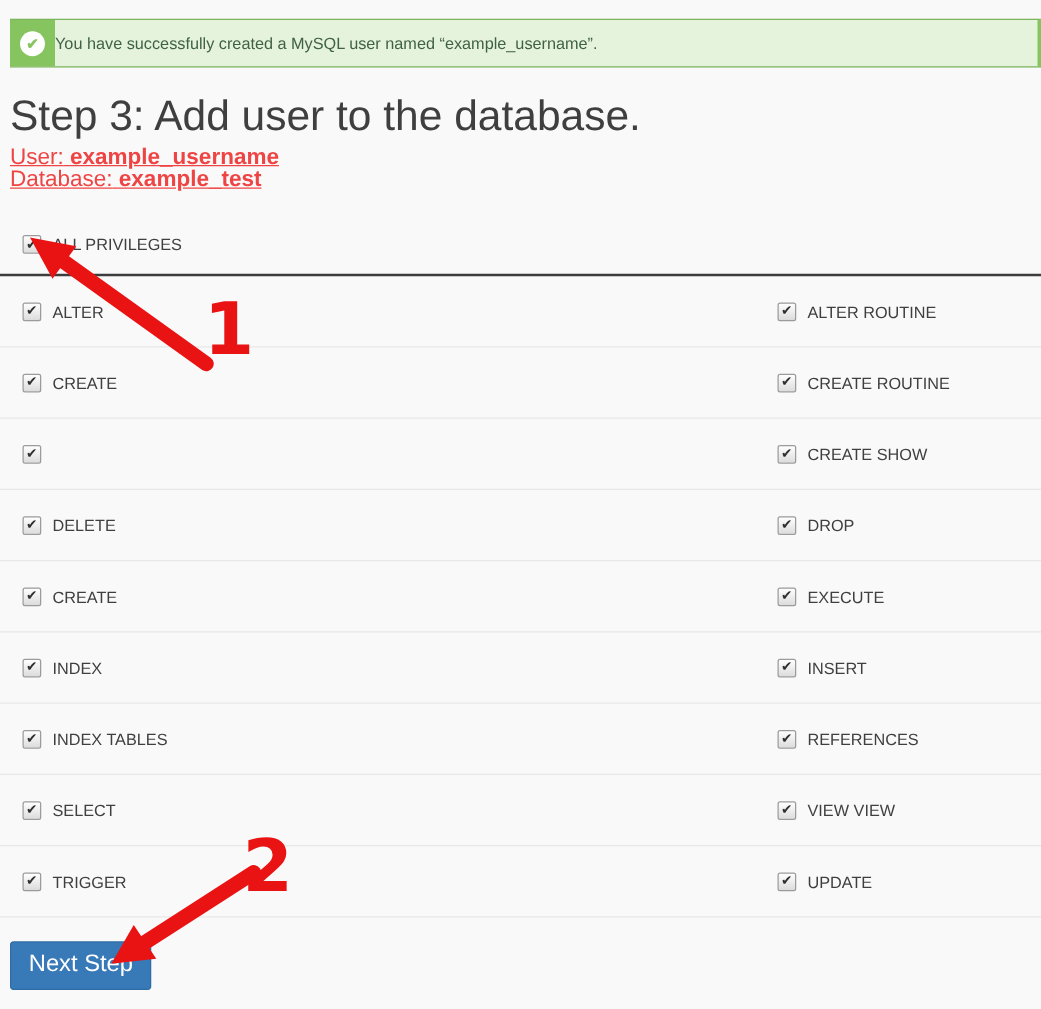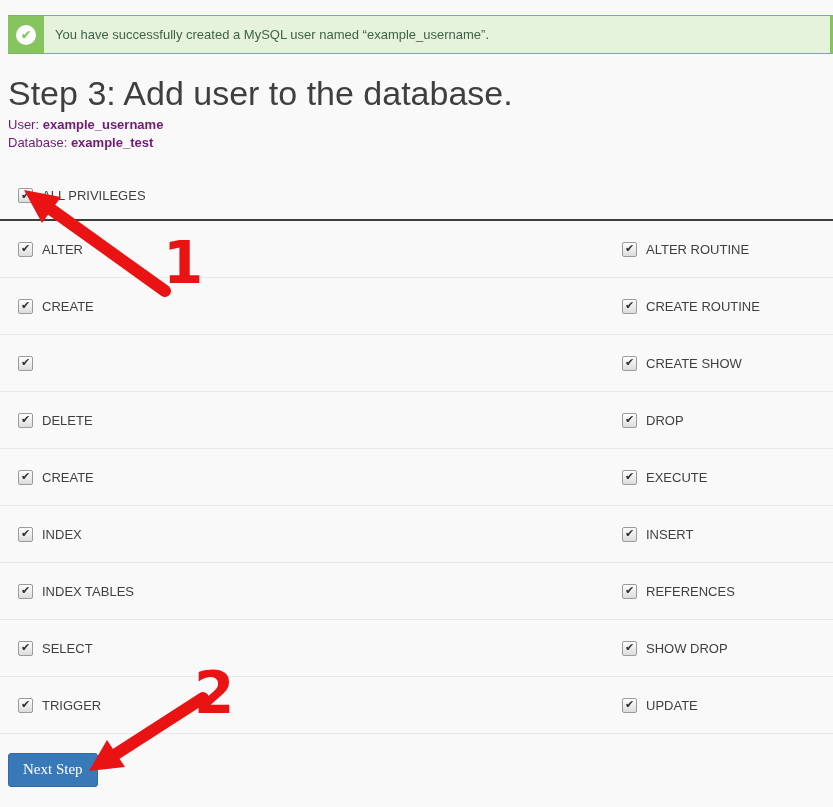--- a/index.html
+++ b/index.html
@@ -28,34 +28,34 @@
     flex:none;
   }
   .check-circle{
     width:20px;height:20px;border-radius:50%;
     background:#ffffff;
     display:flex;align-items:center;justify-content:center;
     font-size:12px;font-weight:bold;color:#85c45f;line-height:1;
   }
   .banner-msg{
     align-self:center;
-    padding-left:11px;
+    padding-left:0;
     font-size:13px;
     color:#3f6246;
   }
   
   h1.page-title{
     margin:24px 0 0 8px;
     font-size:34px;line-height:30px;
     font-weight:400;
     color:#3f3f3f;
   }
   .info{
     margin:8px 0 0 8px;
-    font-size:13px;line-height:18px;color:#701a75;
+    font-size:18px;line-height:18px;color:#ef4444;text-decoration:underline;
   }
   .info b{font-weight:bold;}
   
   .cb{
     width:13px;height:13px;flex:none;
     border:1px solid #9b9b9b;border-radius:2px;
     background:linear-gradient(#fefefe,#dcdcdc);
     display:inline-flex;align-items:center;justify-content:center;
     box-sizing:content-box;
   }
@@ -89,22 +89,22 @@
   .priv-cell.right{flex:1;padding-left:18px;}
   
   .next-btn{
     margin:19px 0 0 8px;
     display:inline-block;
     padding:7px 14px 8px 14px;
     background:#3879b8;
     border:1px solid #2e6da4;
     border-radius:3px;
     color:#fff;
-    font-size:15px;
-    font-family:Liberation Serif, serif;
+    font-size:19px;
+    font-family:Liberation Sans, sans-serif;
     cursor:pointer;
   }
   
   .overlay{
     position:absolute;left:0;top:0;
     pointer-events:none;z-index:5;
   }
   .overlay text{
     font-family:"DejaVu Sans", sans-serif;
     font-weight:bold;
@@ -259,21 +259,21 @@
     <div class="priv-cell left">
       <span class="cb">
         <span class="tick">✔</span>
       </span>
       <span class="lbl">SELECT</span>
     </div>
     <div class="priv-cell right">
       <span class="cb">
         <span class="tick">✔</span>
       </span>
-      <span class="lbl">SHOW DROP</span>
+      <span class="lbl">VIEW VIEW</span>
     </div>
   </div>
 
   <div class="priv-row">
     <div class="priv-cell left">
       <span class="cb">
         <span class="tick">✔</span>
       </span>
       <span class="lbl">TRIGGER</span>
     </div>

